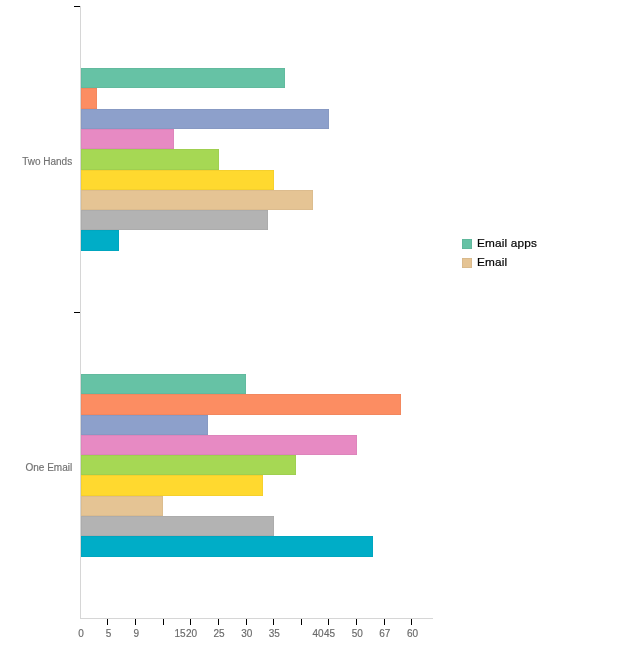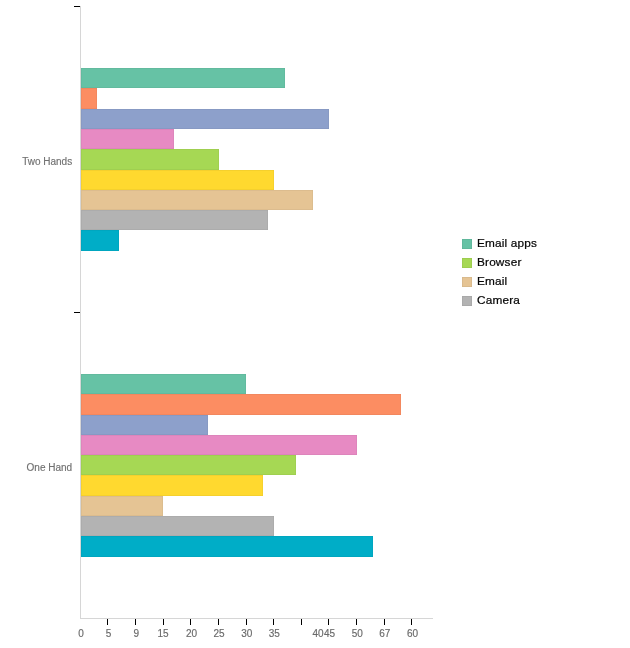--- a/index.html
+++ b/index.html
@@ -52,33 +52,33 @@
   <div class="x-tick" style="left:273.175px"></div>
   <div class="x-tick" style="left:300.8px"></div>
   <div class="x-tick" style="left:328.425px"></div>
   <div class="x-tick" style="left:356.05px"></div>
   <div class="x-tick" style="left:383.675px"></div>
   <div class="x-tick" style="left:411.3px"></div>
 
   <div class="x-tick-label" style="left:61px">0</div>
   <div class="x-tick-label" style="left:88.625px">5</div>
   <div class="x-tick-label" style="left:116.25px">9</div>
-  <div class="x-tick-label" style="left:143px">15</div>
+  <div class="x-tick-label" style="left:160px">15</div>
   <div class="x-tick-label" style="left:171.5px">20</div>
   <div class="x-tick-label" style="left:199.125px">25</div>
   <div class="x-tick-label" style="left:226.75px">30</div>
   <div class="x-tick-label" style="left:254.375px">35</div>
   <div class="x-tick-label" style="left:298px">40</div>
   <div class="x-tick-label" style="left:309.625px">45</div>
   <div class="x-tick-label" style="left:337.25px">50</div>
   <div class="x-tick-label" style="left:364.875px">67</div>
   <div class="x-tick-label" style="left:392.5px">60</div>
 
   <div class="group-label" style="top:155.75px">Two Hands</div>
-  <div class="group-label" style="top:461.65px">One Hand</div>
+  <div class="group-label" style="top:461.65px">One Email</div>
 
   <div class="bar" style="top:68px;width:204.425px;background:#66C2A5"></div>
   <div class="bar" style="top:88.3px;width:16.575px;background:#FC8D62"></div>
   <div class="bar" style="top:108.6px;width:248.625px;background:#8DA0CB"></div>
   <div class="bar" style="top:128.9px;width:93.925px;background:#E78AC3"></div>
   <div class="bar" style="top:149.2px;width:138.125px;background:#A6D854"></div>
   <div class="bar" style="top:169.5px;width:193.375px;background:#FFD92F"></div>
   <div class="bar" style="top:189.8px;width:232.05px;background:#E5C494"></div>
   <div class="bar" style="top:210.1px;width:187.85px;background:#B3B3B3"></div>
   <div class="bar" style="top:230.4px;width:38.675px;background:#00ADC7"></div>
@@ -92,26 +92,18 @@
   <div class="bar" style="top:495.7px;width:82.875px;background:#E5C494"></div>
   <div class="bar" style="top:516px;width:193.375px;background:#B3B3B3"></div>
   <div class="bar" style="top:536.3px;width:292.825px;background:#00ADC7"></div>
 
   <div id="chart-legend">
     <div class="legend-item">
       <span class="legend-swatch" style="background:#66C2A5"></span>
       <span class="legend-label">Email apps</span>
     </div>
     <div class="legend-item">
-      <span class="legend-swatch" style="background:#A6D854"></span>
-      <span class="legend-label">Browser</span>
-    </div>
-    <div class="legend-item">
       <span class="legend-swatch" style="background:#E5C494"></span>
       <span class="legend-label">Email</span>
-    </div>
-    <div class="legend-item">
-      <span class="legend-swatch" style="background:#B3B3B3"></span>
-      <span class="legend-label">Camera</span>
     </div>
   </div>
 
 </div>
 
 </body></html>

